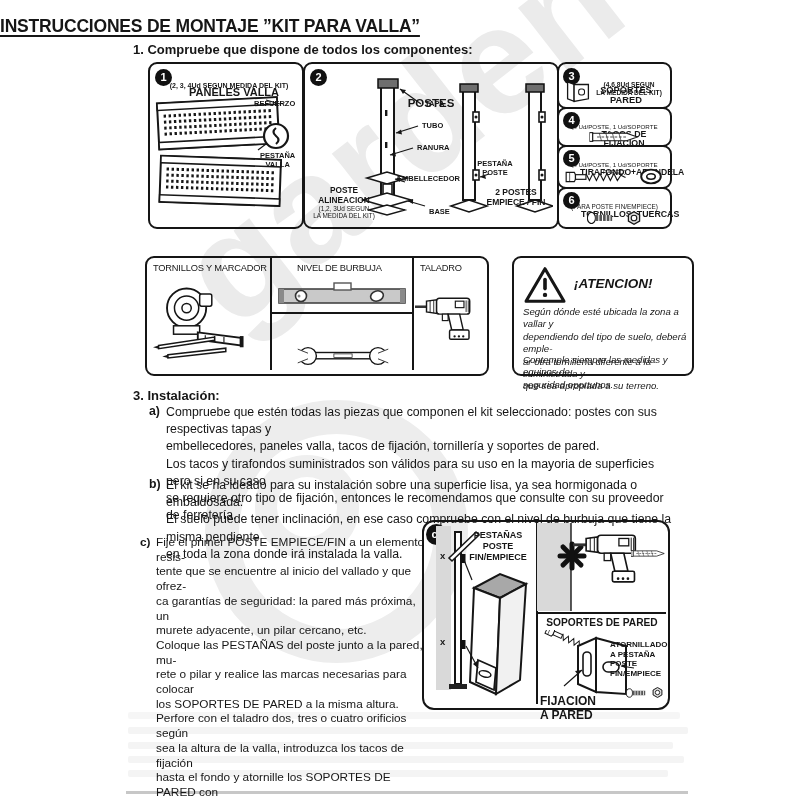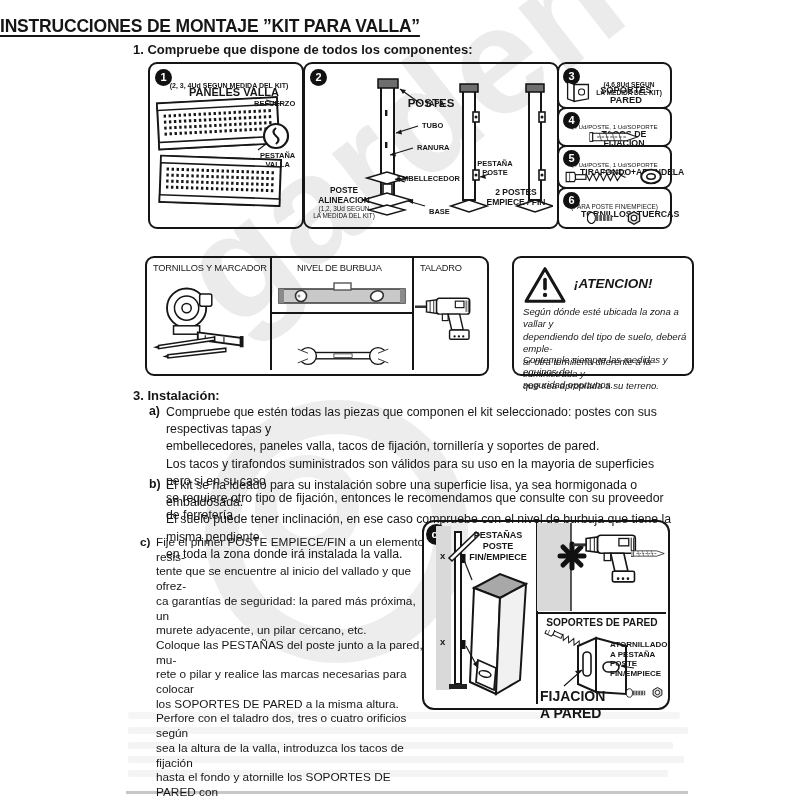--- a/index.html
+++ b/index.html
@@ -403,21 +403,21 @@
       <rect x="45" y="22" width="8" height="24" rx="4" fill="none" stroke="#161616" stroke-width="1.6"></rect>
       <polygon points="58,8 88,16 88,64 58,62" class="ol"></polygon>
       <rect x="65" y="32" width="16" height="10" rx="5" fill="none" stroke="#161616" stroke-width="1.6"></rect>
       <line x1="26" y1="56" x2="44" y2="40" class="ln"></line>
       <polygon points="44,40 40,45 37,41" fill="#161616"></polygon>
       <line x1="96" y1="38" x2="83" y2="36" class="ln"></line>
       <polygon points="83,36 88,33.5 88,38.5" fill="#161616"></polygon>
       <use href="#sym-bolt" x="88" y="58" width="26" height="10"></use>
       <use href="#sym-nut" x="114" y="57" width="11" height="11"></use>
     </svg>
-    <div class="abs" style="left:116px;top:166px;font-size:14px;font-weight:bold;line-height:1.2;white-space:pre-line;">FIJACION
+    <div class="abs" style="left:116px;top:172px;font-size:12px;font-weight:bold;line-height:1.2;white-space:pre-line;">FIJACION
 A PARED</div>
     <div class="abs" style="left:186px;top:118px;width:56px;text-align:left;font-size:8px;font-weight:bold;line-height:1.2;white-space:pre-line;">ATORNILLADO
 A PESTAÑA
 POSTE
 FIN/EMPIECE</div>
   </div>
 
   <div class="ghost" style="left:128px;top:712px;width:552px;opacity:.8;"></div>
   <div class="ghost" style="left:128px;top:727px;width:560px;"></div>
   <div class="ghost" style="left:128px;top:742px;width:545px;"></div>

